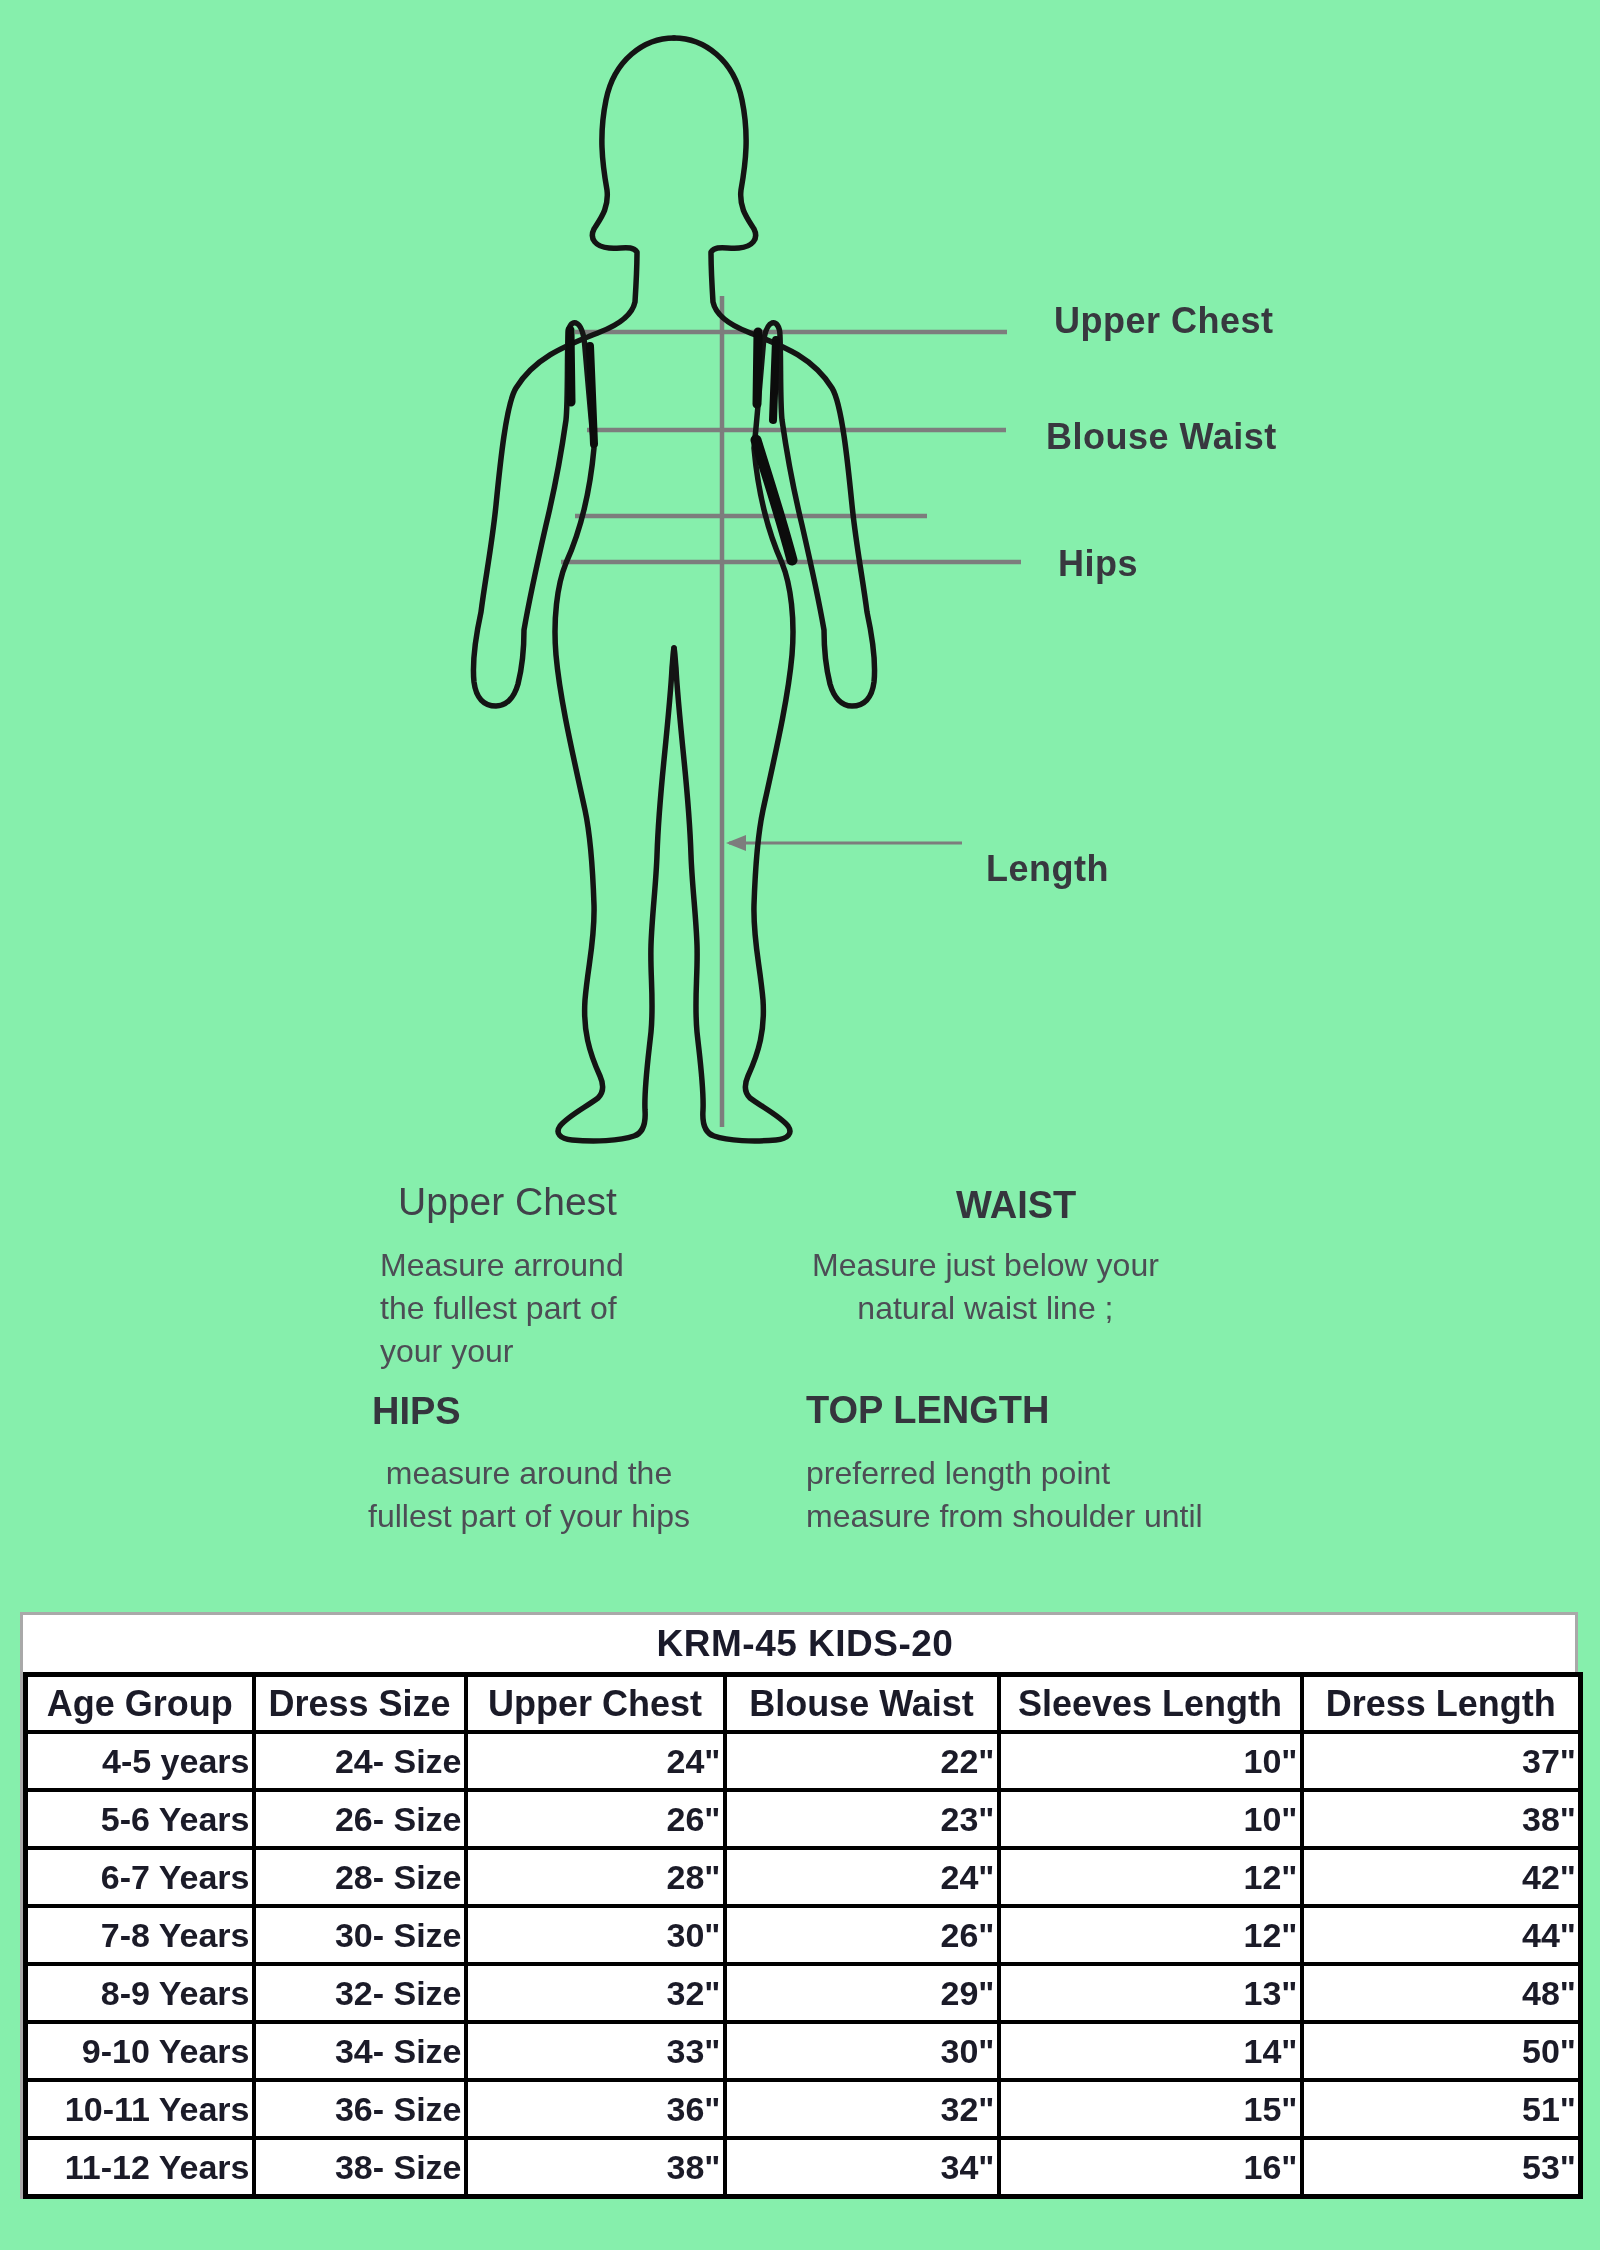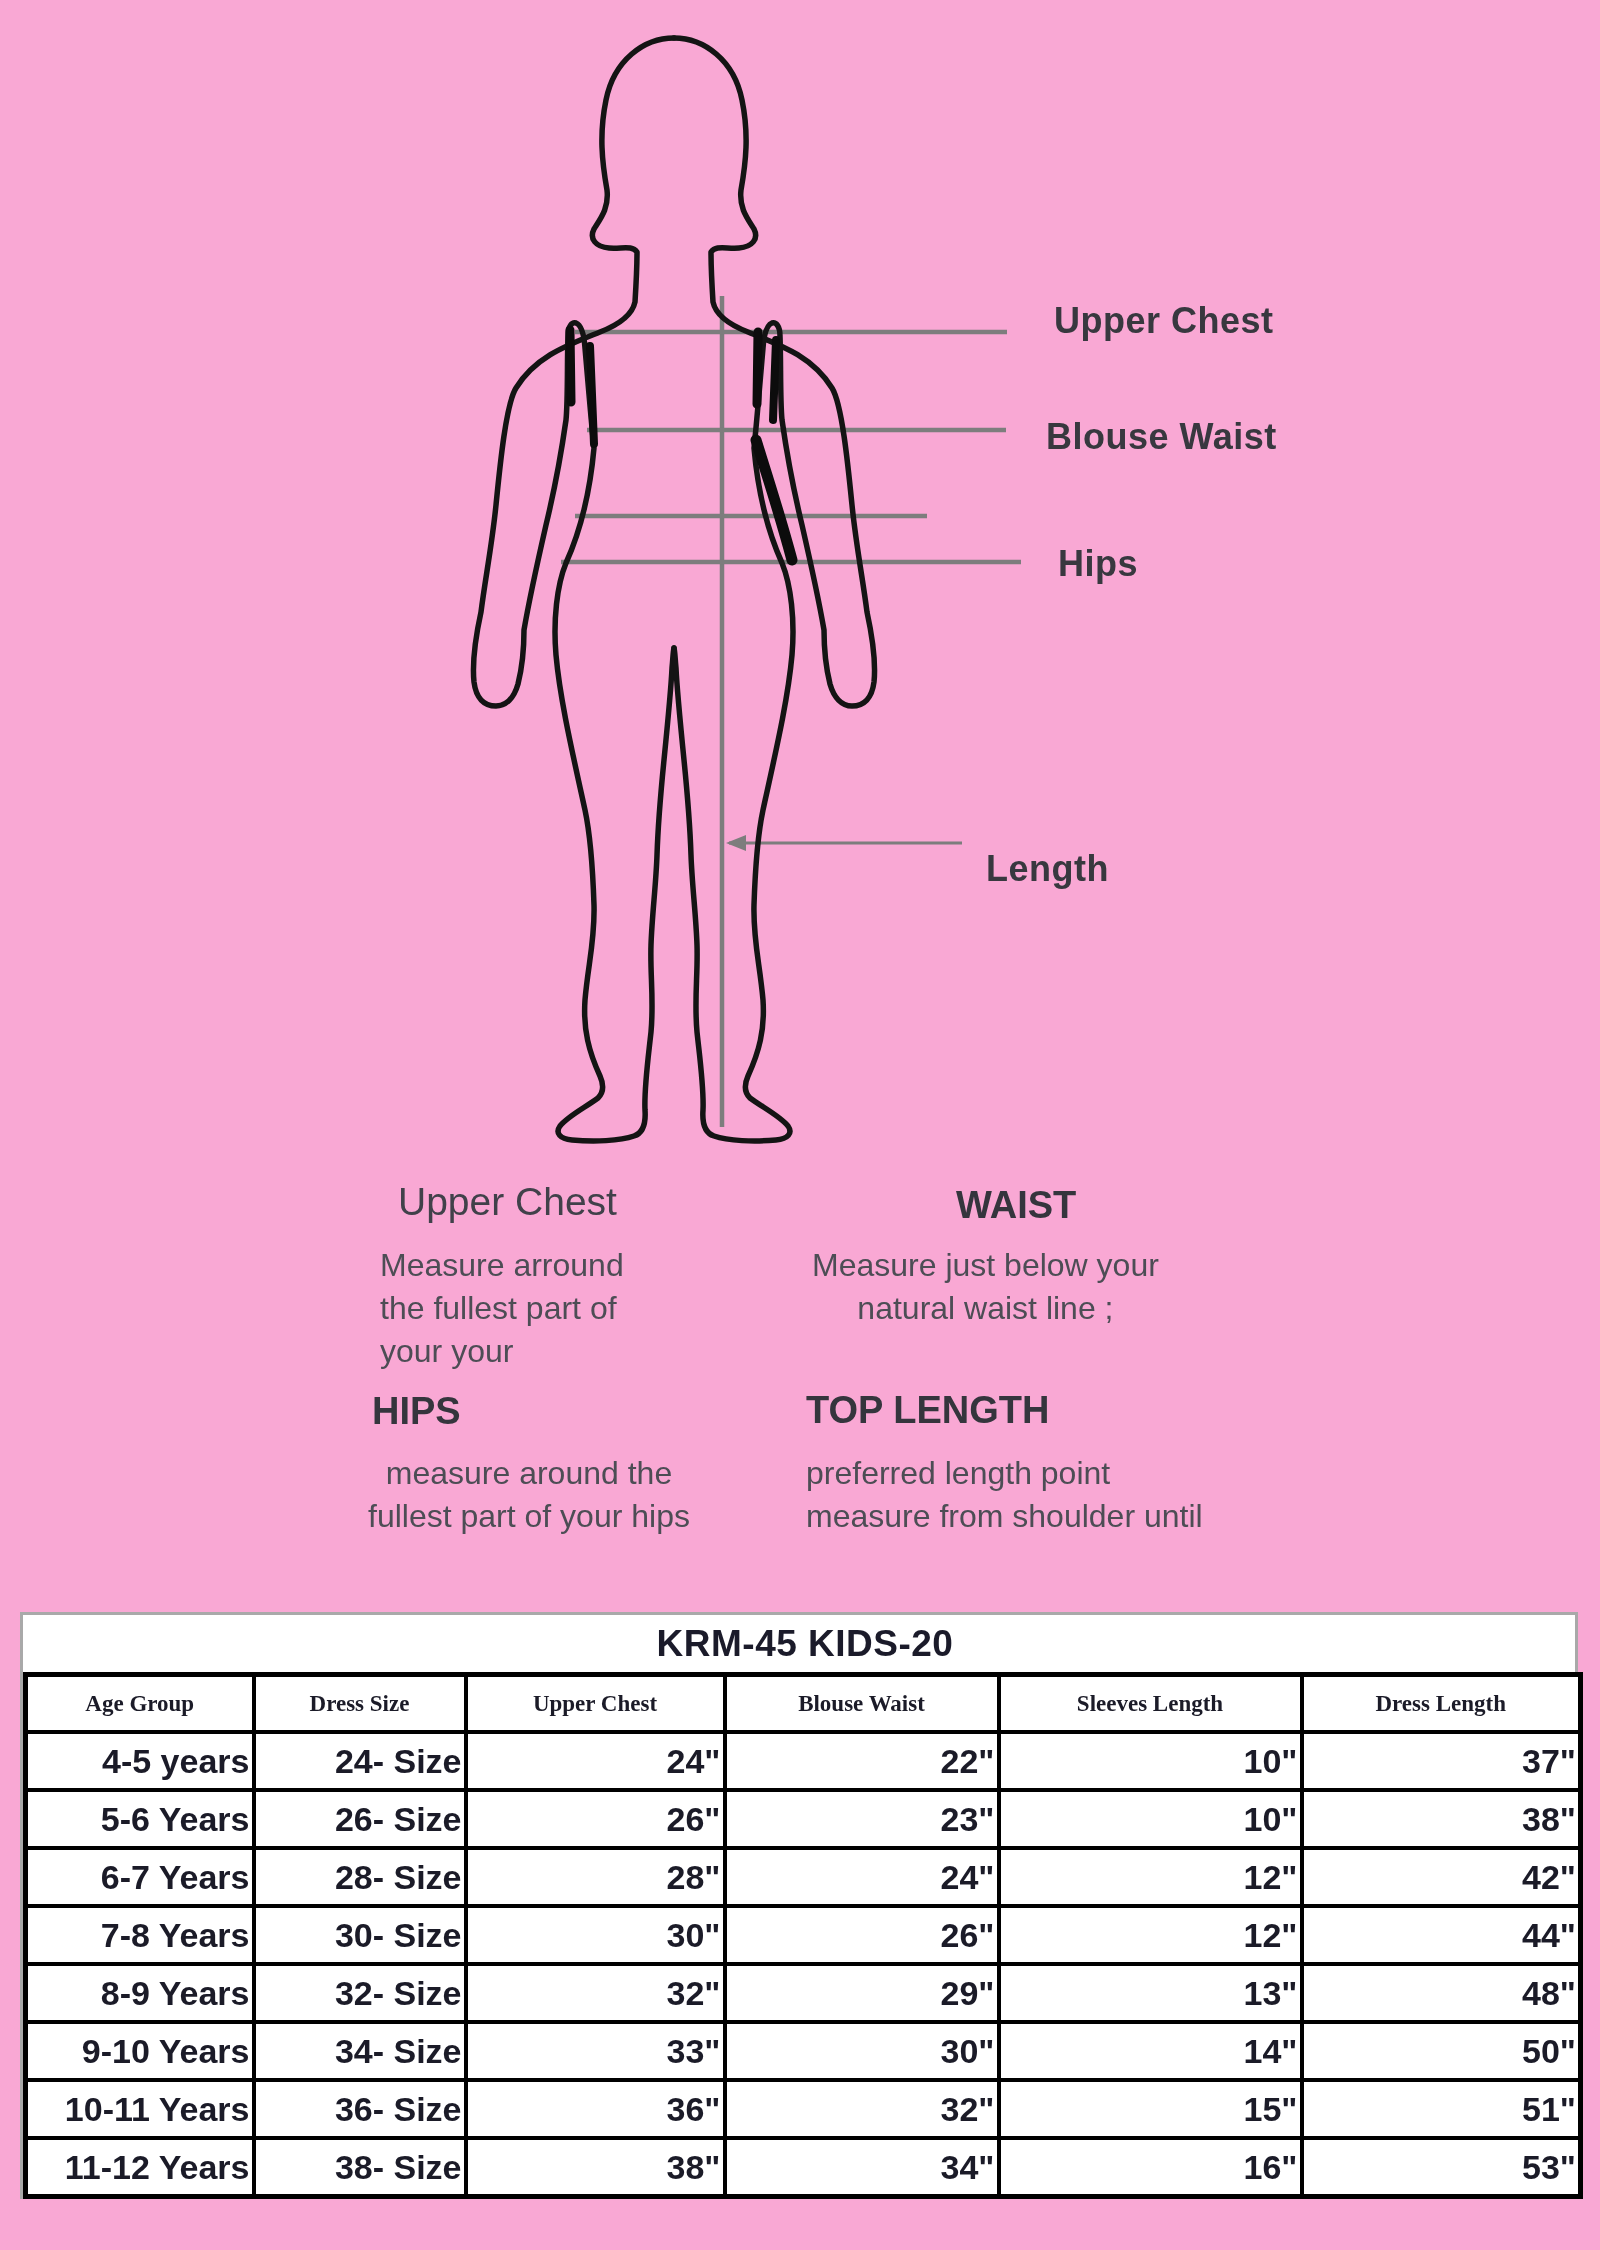--- a/index.html
+++ b/index.html
@@ -1,20 +1,20 @@
 <!DOCTYPE html>
 <html><head>
 <meta charset="utf-8">
 <style>
   html,body{margin:0;padding:0;background:#ffffff;}
   .page{
     position:relative;
     width:1600px;
     height:2250px;
-    background:#f9a8d4;
+    background:#86efac;
     font-family:"Liberation Sans", sans-serif;
     overflow:hidden;
   }
   
   .figure-svg{position:absolute;left:0;top:0;}
   .diagram-label{
     position:absolute;
     font-size:36px;
     font-weight:600;
     letter-spacing:0.5px;
@@ -77,25 +77,24 @@
   }
   table.size-table th,
   table.size-table td{
     border:4px solid #000;
     overflow:hidden;
     color:#1b1b28;
     background:#fff;
   }
   table.size-table th{
     height:53px;
-    font-size:23px;
+    font-size:36px;
     font-weight:bold;
     text-align:center;
     padding:0 2px;
-    font-family:Liberation Serif, serif;
   }
   table.size-table td{
     height:54px;
     font-size:34px;
     font-weight:bold;
     padding:0 2px;
     text-align:right;
   }
   td.cell-left{text-align:left;padding-left:8px;}
   td.cell-center{text-align:center;}

